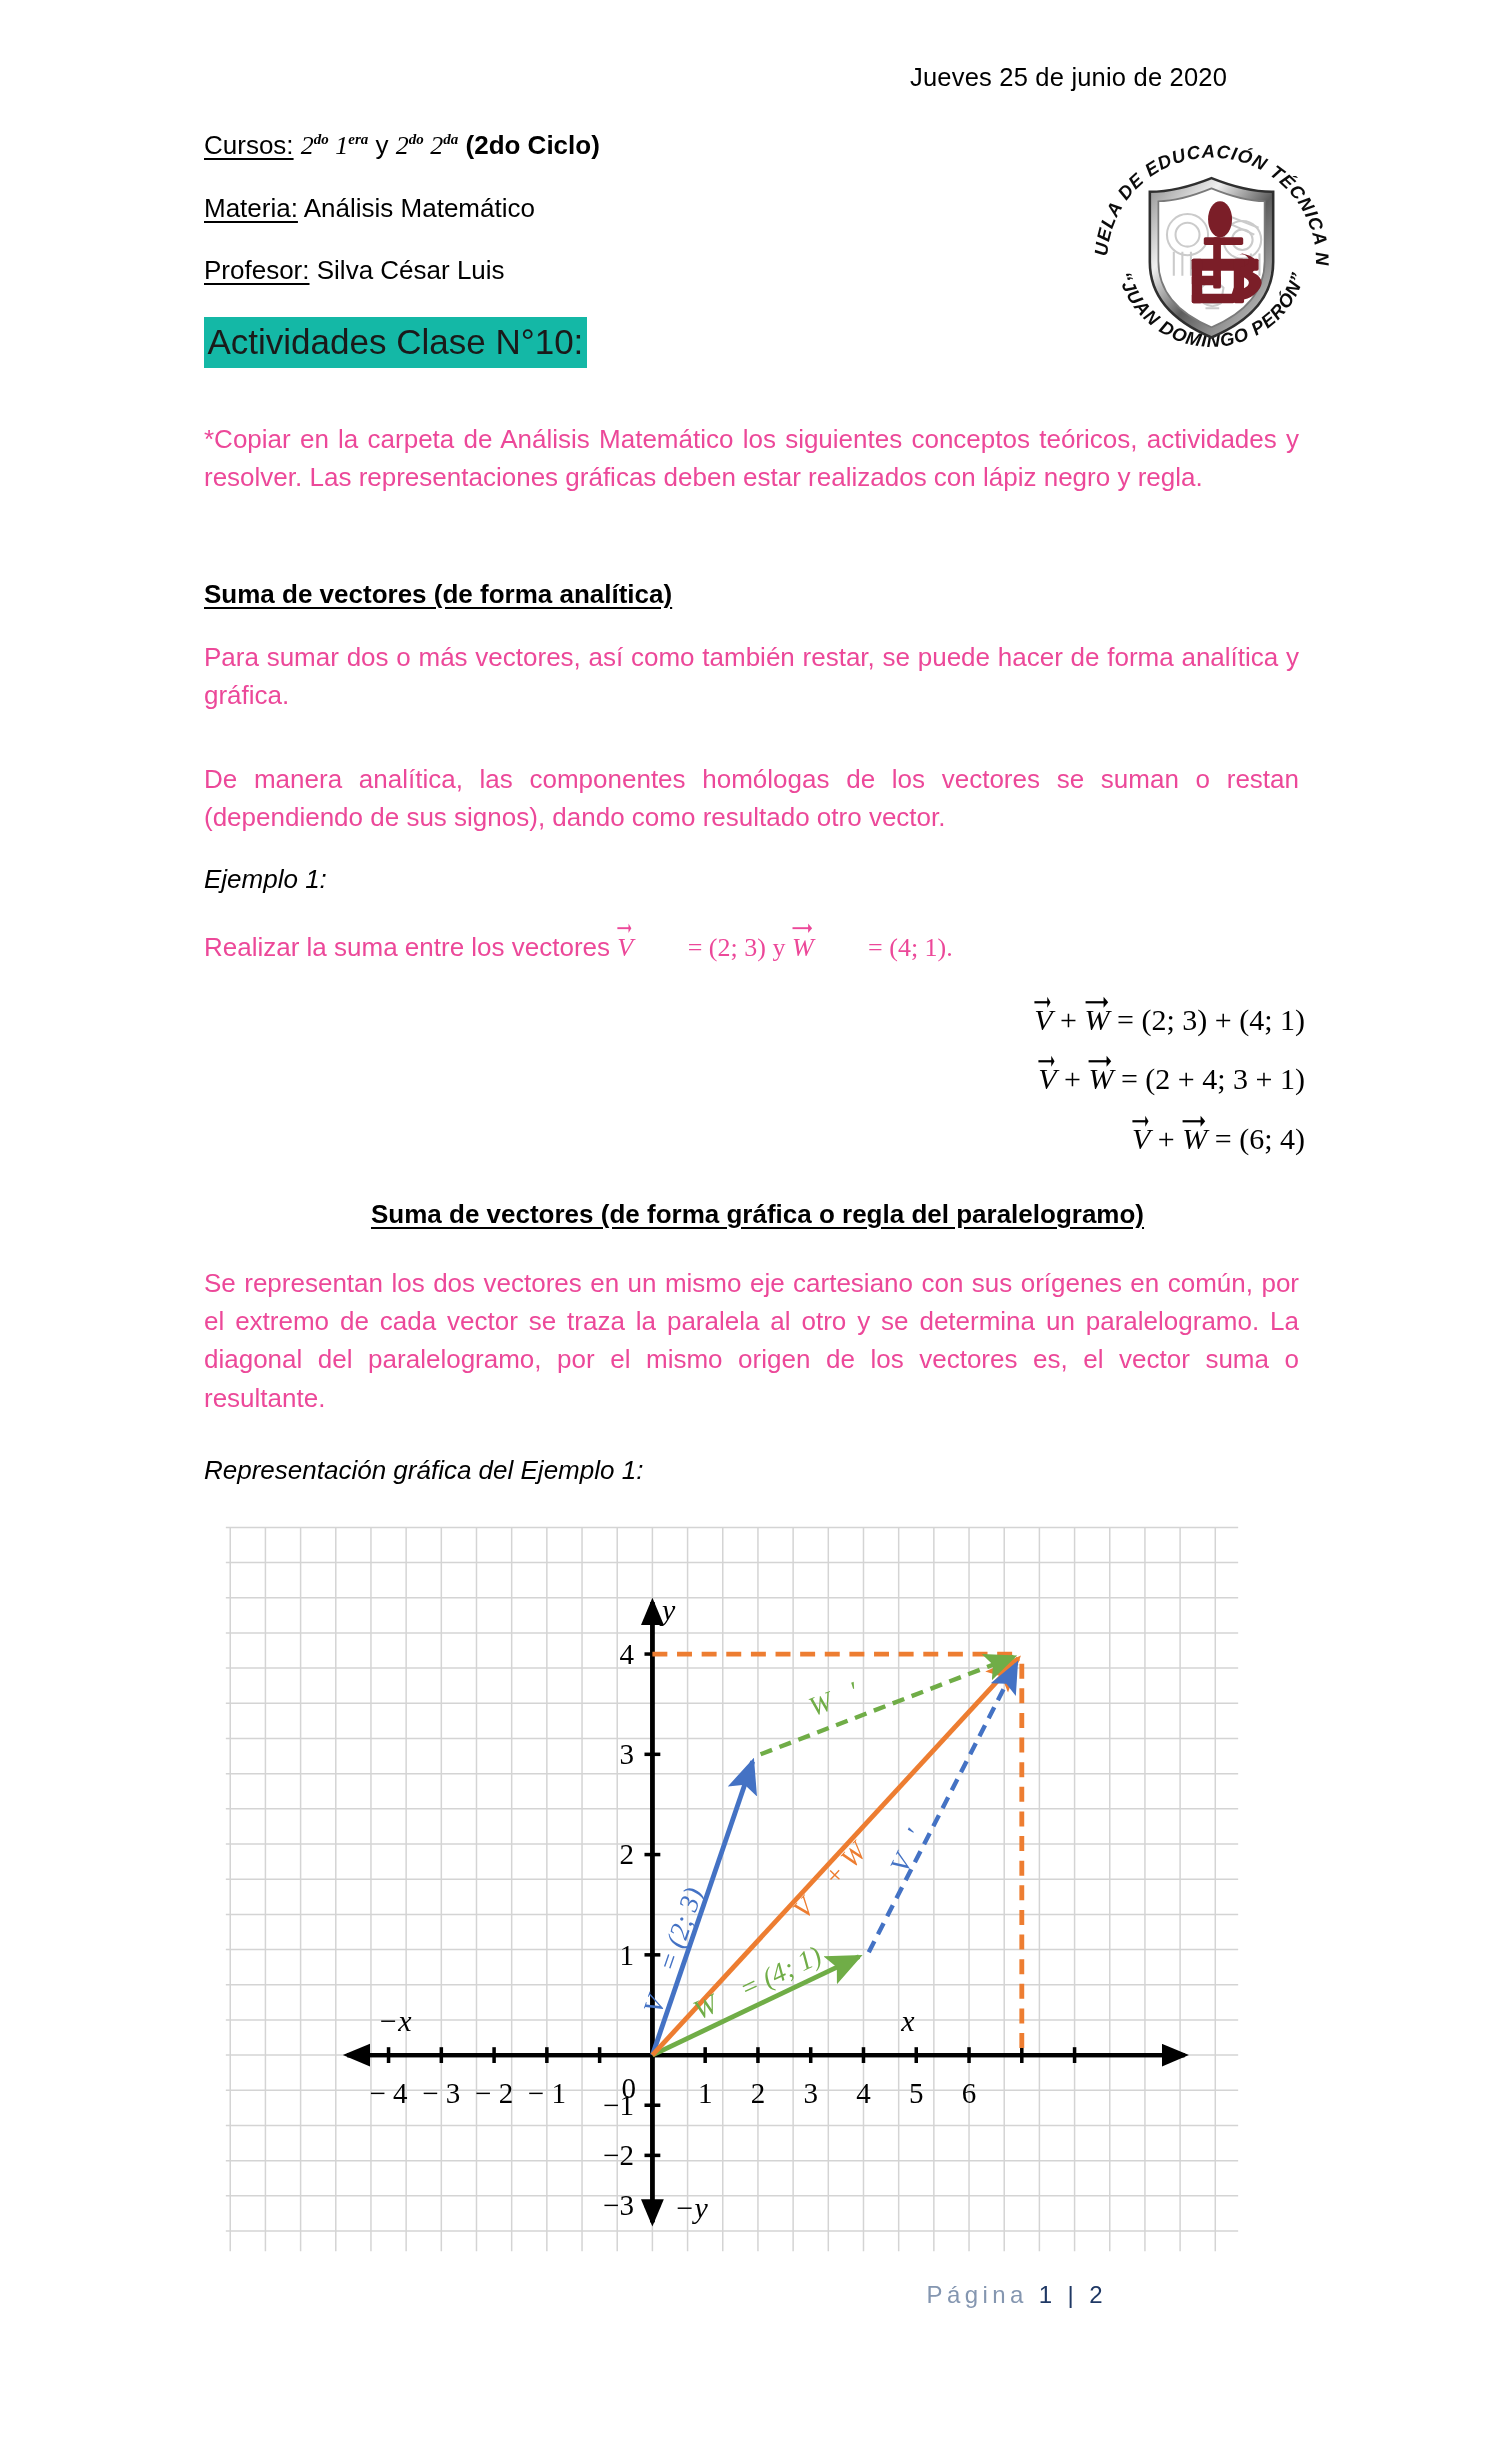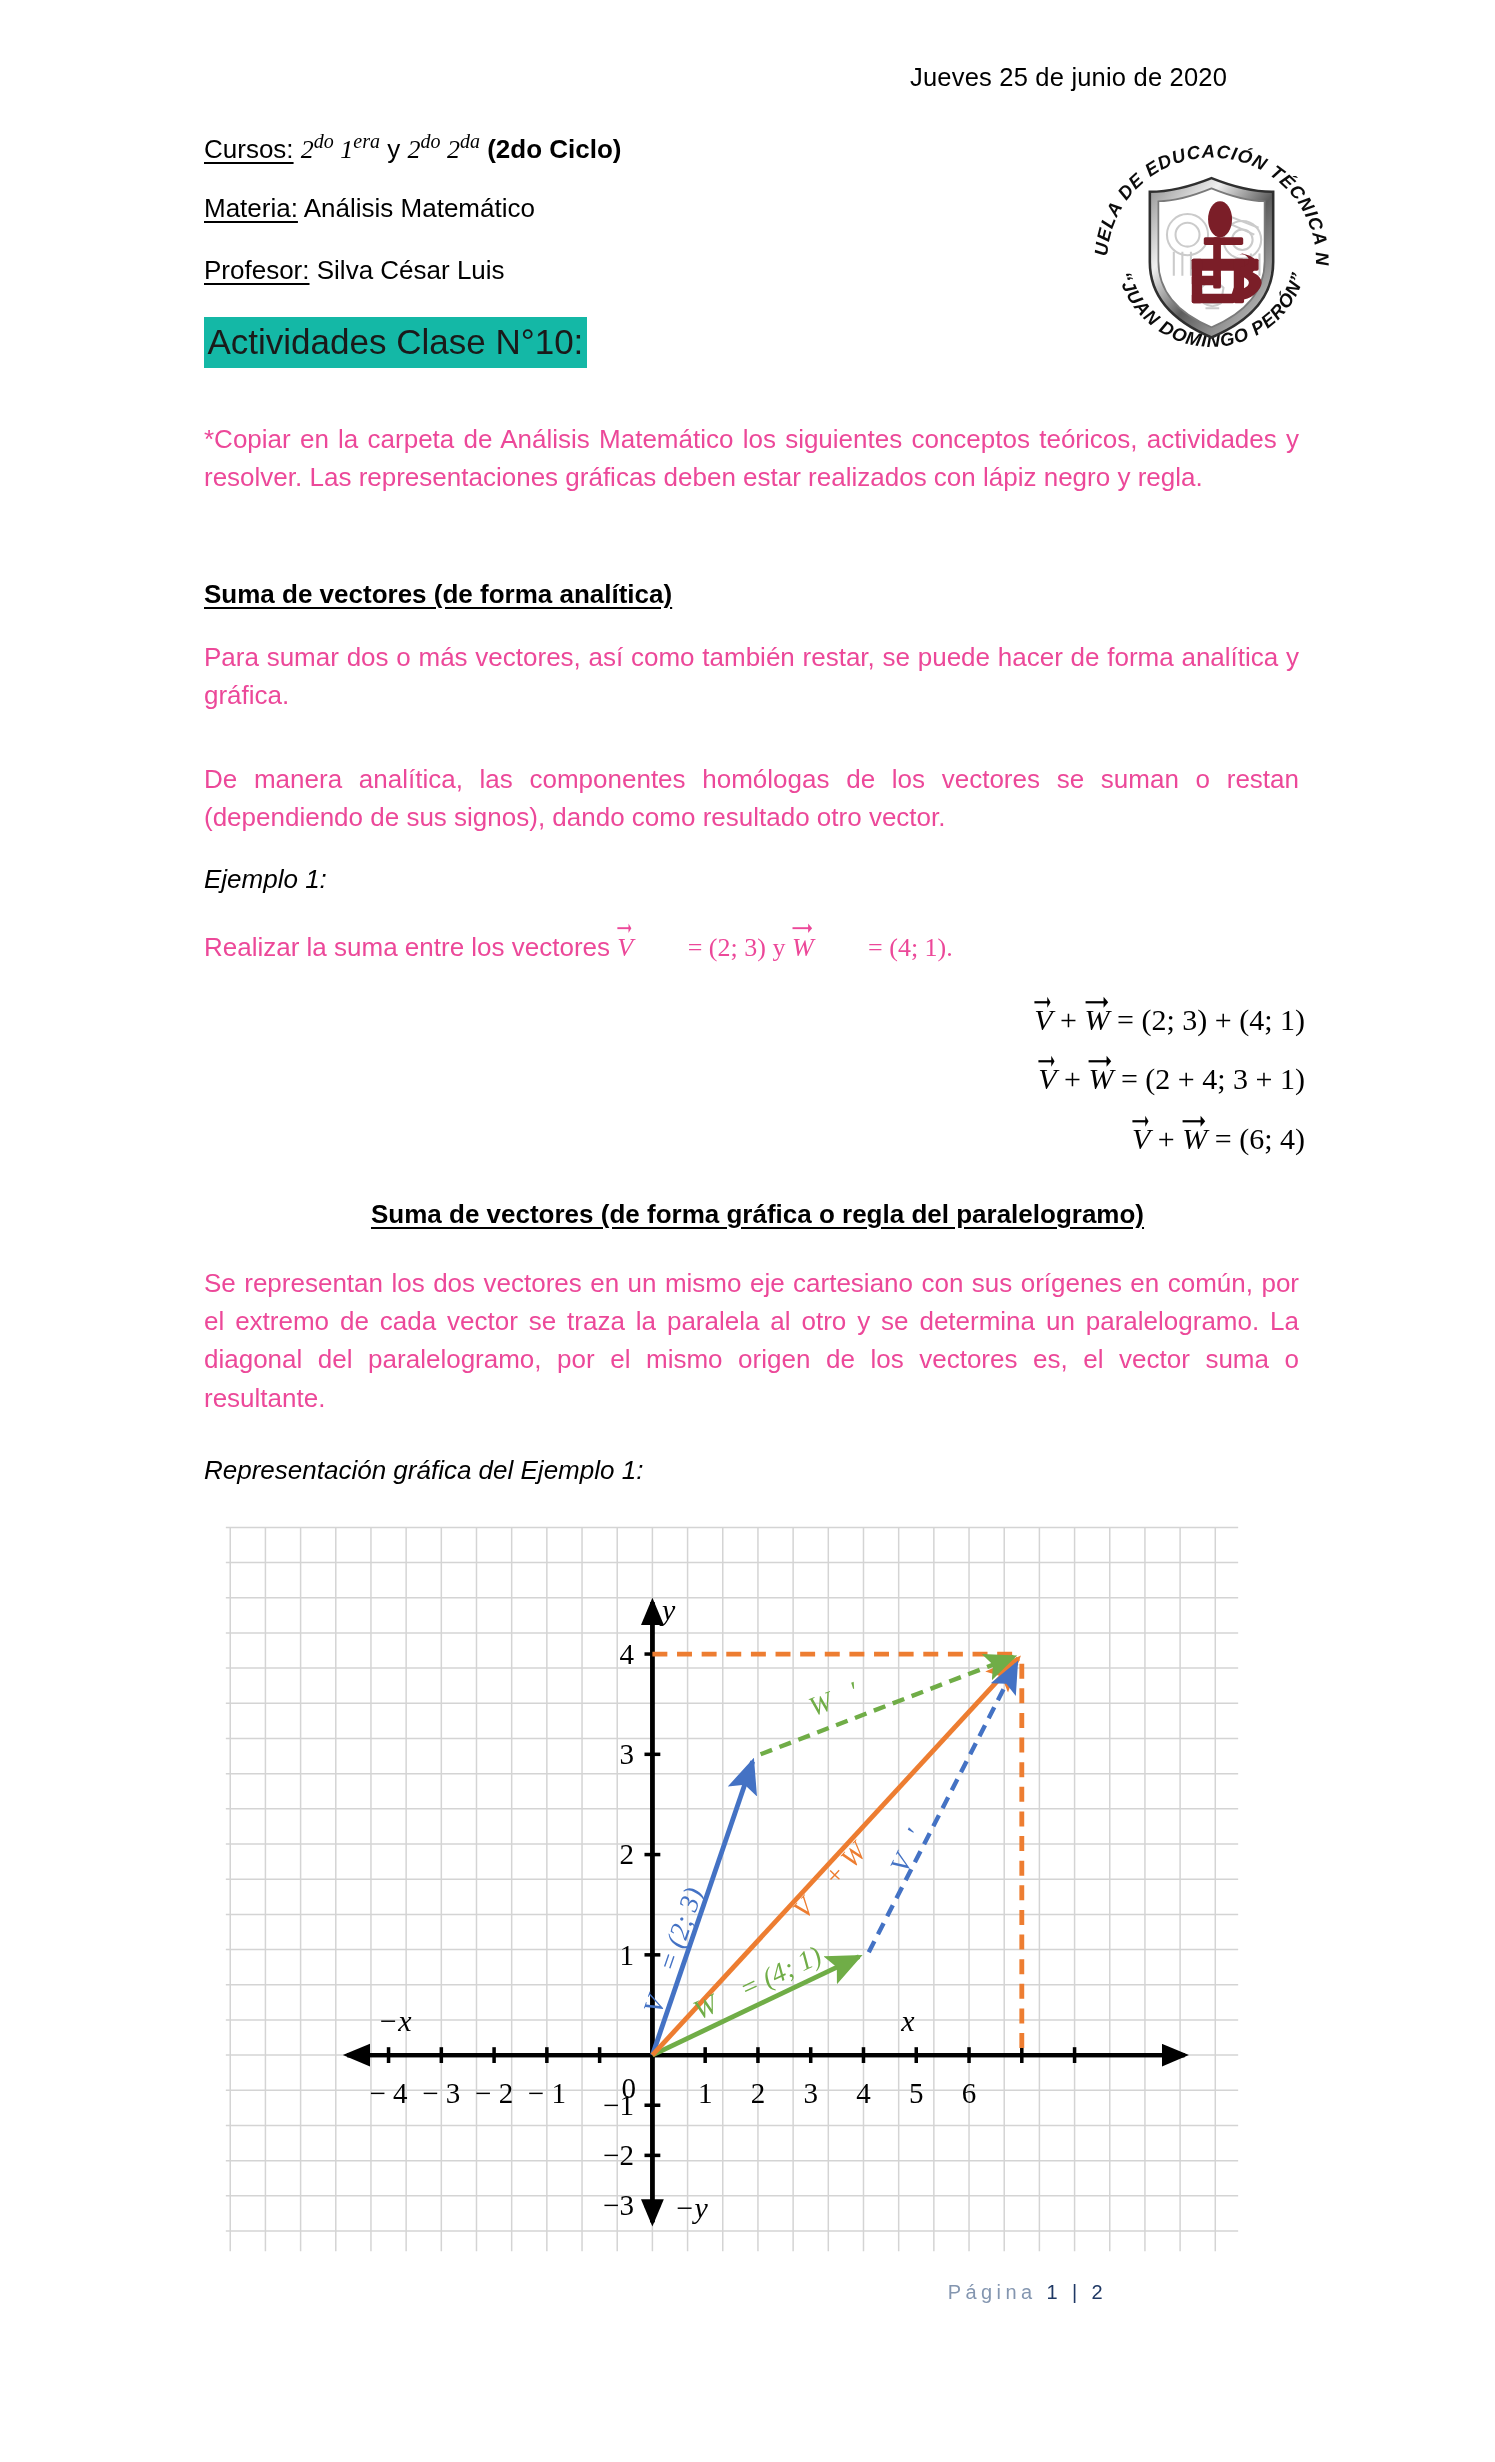--- a/index.html
+++ b/index.html
@@ -50,22 +50,23 @@
   .meta .lbl {
     text-decoration: underline;
     text-underline-offset: 3.5px;
   }
   .meta .sup {
     font-family: "Liberation Serif", serif;
     font-style: italic;
     font-size: 26px;
   }
   .meta .sup sup {
-    font-size: 20px;
+    font-size: 15px;
     font-style: italic;
+    font-weight: bold;
   }
   .meta .bold { font-weight: bold; }
 
   #meta-cursos  { top: 130px; }
   #meta-materia { top: 193px; }
   #meta-profesor{ top: 255px; }
 
   
   .act-title {
     position: absolute;
@@ -177,21 +178,21 @@
 
   
   .footer {
     position: absolute;
     left: 0;
     top: 2281px;
     width: 1227px;
     text-align: right;
     padding-right: 120px;
     box-sizing: border-box;
-    font-size: 20px;
+    font-size: 24px;
     letter-spacing: 4.4px;
   }
   .footer .pg-word { color: #8496b0; }
   .footer .pg-num  { color: #1f3864; }
 </style>
 </head>
 <body>
 
 <div class="page">
 

